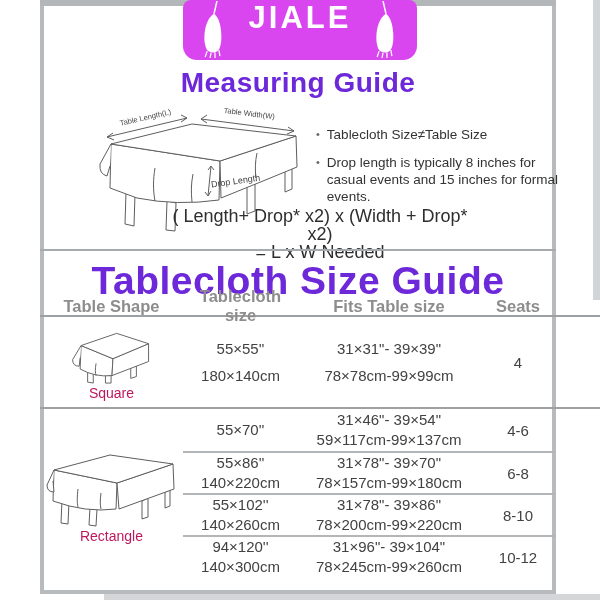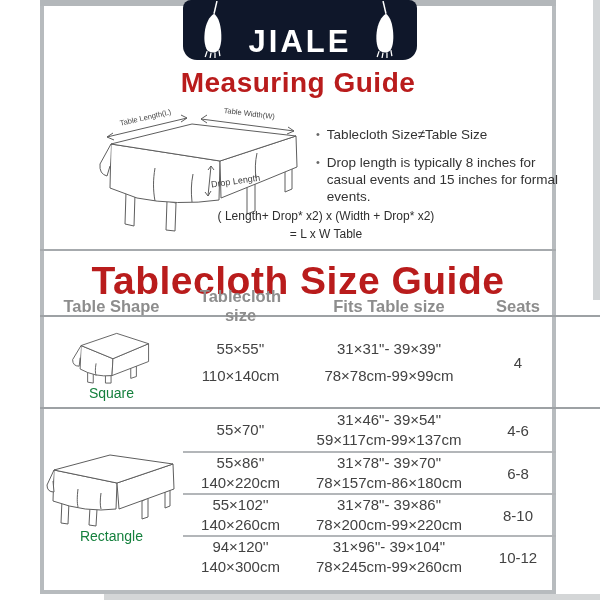--- a/index.html
+++ b/index.html
@@ -2,44 +2,44 @@
 <html><head>
 <meta charset="utf-8">
 <style>
   html,body{margin:0;padding:0}
   body{width:600px;height:600px;position:relative;background:#fff;
        font-family:"Liberation Sans",sans-serif;color:#3c3c3c;overflow:hidden}
   .abs{position:absolute}
   .card{left:40px;top:0;width:516px;height:594px;border:4px solid #b7bbbe;border-top:none;
         box-sizing:border-box;background:#fff}
   .top-band{left:40px;top:0;width:516px;height:6px;background:#b3b7ba}
-  .badge{left:183px;top:0;width:234px;height:60px;background:#0f172a;
-         border-radius:8px 8px 14px 14px;display:flex;align-items:flex-end;justify-content:center}
+  .badge{left:183px;top:0;width:234px;height:60px;background:#d946ef;
+         border-radius:8px 8px 14px 14px;display:flex;align-items:flex-start;justify-content:center}
   .brand{color:#fff;font-size:31px;font-weight:800;letter-spacing:3px}
   .tassel{position:absolute;top:1px;width:30px;height:57px}
   .tassel-left{left:17px}
   .tassel-right{right:17px}
-  .mg-title,.sg-title{left:40px;width:516px;text-align:center;font-weight:700;color:#b91c1c;letter-spacing:.5px}
+  .mg-title,.sg-title{left:40px;width:516px;text-align:center;font-weight:700;color:#6d28d9;letter-spacing:.5px}
   .mg-title{top:67px;font-size:28px}
   .sg-title{top:259px;font-size:39px}
   .diagram{left:97px;top:104px}
   .bullets{left:316px;top:126px;width:242px}
   .bullet{display:flex;gap:7px;margin-bottom:11px;font-size:13.5px;line-height:17px;color:#333}
   .bullet .dot{font-size:11px;color:#666;line-height:17px}
-  .formula{left:176px;top:207px;width:300px;text-align:center;font-size:12px;line-height:18px;color:#2e2e2e}
+  .formula{left:170px;top:207px;width:300px;text-align:center;font-size:18px;line-height:18px;color:#2e2e2e}
   .divider{left:40px;top:249px;width:516px;height:2px;background:#a6aaad}
   .size-table{left:40px;top:287px;width:584px}
   .thead{display:grid;grid-template-columns:143px 115px 182px 76px;height:28px;
          border-bottom:2px solid #9da1a4;align-items:center}
   .th{text-align:center;font-weight:700;font-size:16.5px;color:#8d8d8d}
   .tsection{display:grid;grid-template-columns:143px 373px}
   .tsection.square{height:90px;border-bottom:2px solid #9da1a4}
   .tsection.rect{height:167px}
   .shape-cell{display:flex;flex-direction:column;align-items:center;justify-content:center}
-  .shape-label{font-size:14px;color:#15803d;margin-top:1px}
+  .shape-label{font-size:14px;color:#be185d;margin-top:1px}
   .rows{display:grid}
   .square .rows{grid-template-rows:1fr}
   .rect .rows{grid-template-rows:repeat(4,1fr)}
   .trow{display:grid;grid-template-columns:115px 182px 76px;align-items:center}
   .rect .trow + .trow{border-top:2px solid #b3b6b9}
   .cell{display:flex;flex-direction:column;justify-content:center;align-items:center;
         font-size:15px;color:#424242;line-height:20px;text-align:center}
   .square .cell{line-height:27px}
   .seats-cell{font-size:15px;color:#424242;text-align:center}
   .bottom-strip{left:104px;top:594px;width:496px;height:6px;background:#d4d6d7}
@@ -102,21 +102,21 @@
     <span>Tablecloth Size≠Table Size</span>
   </div>
   <div class="bullet">
     <span class="dot">•</span>
     <span>Drop length is typically 8 inches for casual events and 15 inches for formal events.</span>
   </div>
 </div>
 
 <div class="abs formula">
   <div>( Length+ Drop* x2) x (Width + Drop* x2)</div>
-  <div>= L x W Table</div>
+  <div>= L x W Needed</div>
 </div>
 
 <div class="abs divider"></div>
 
 <div class="abs sg-title">Tablecloth Size Guide</div>
 
 <div class="abs size-table">
 
   <div class="thead">
     <div class="th">Table Shape</div>
@@ -138,21 +138,21 @@
           <path d="M17,23 L8,38 Q8,45 15,45 L16,36" fill="#fff"></path>
           <path d="M33,42 C32,48 32,52 33,55"></path>
         </g>
       </svg>
       <div class="shape-label">Square</div>
     </div>
     <div class="rows">
       <div class="trow">
         <div class="cell">
           <span>55×55''</span>
-          <span>110×140cm</span>
+          <span>180×140cm</span>
         </div>
         <div class="cell">
           <span>31×31"- 39×39"</span>
           <span>78×78cm-99×99cm</span>
         </div>
         <div class="seats-cell">4</div>
       </div>
     </div>
   </div>
 
@@ -186,21 +186,21 @@
         <div class="seats-cell">4-6</div>
       </div>
 
       <div class="trow">
         <div class="cell">
           <span>55×86''</span>
           <span>140×220cm</span>
         </div>
         <div class="cell">
           <span>31×78"- 39×70"</span>
-          <span>78×157cm-86×180cm</span>
+          <span>78×157cm-99×180cm</span>
         </div>
         <div class="seats-cell">6-8</div>
       </div>
 
       <div class="trow">
         <div class="cell">
           <span>55×102''</span>
           <span>140×260cm</span>
         </div>
         <div class="cell">

